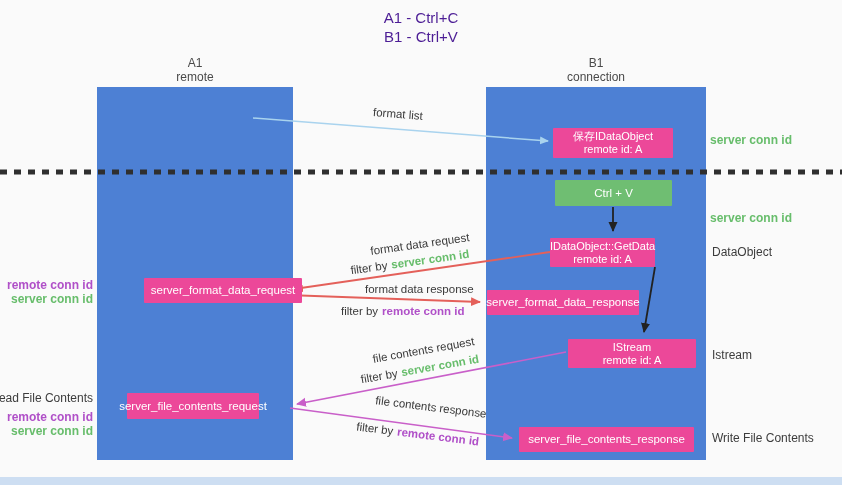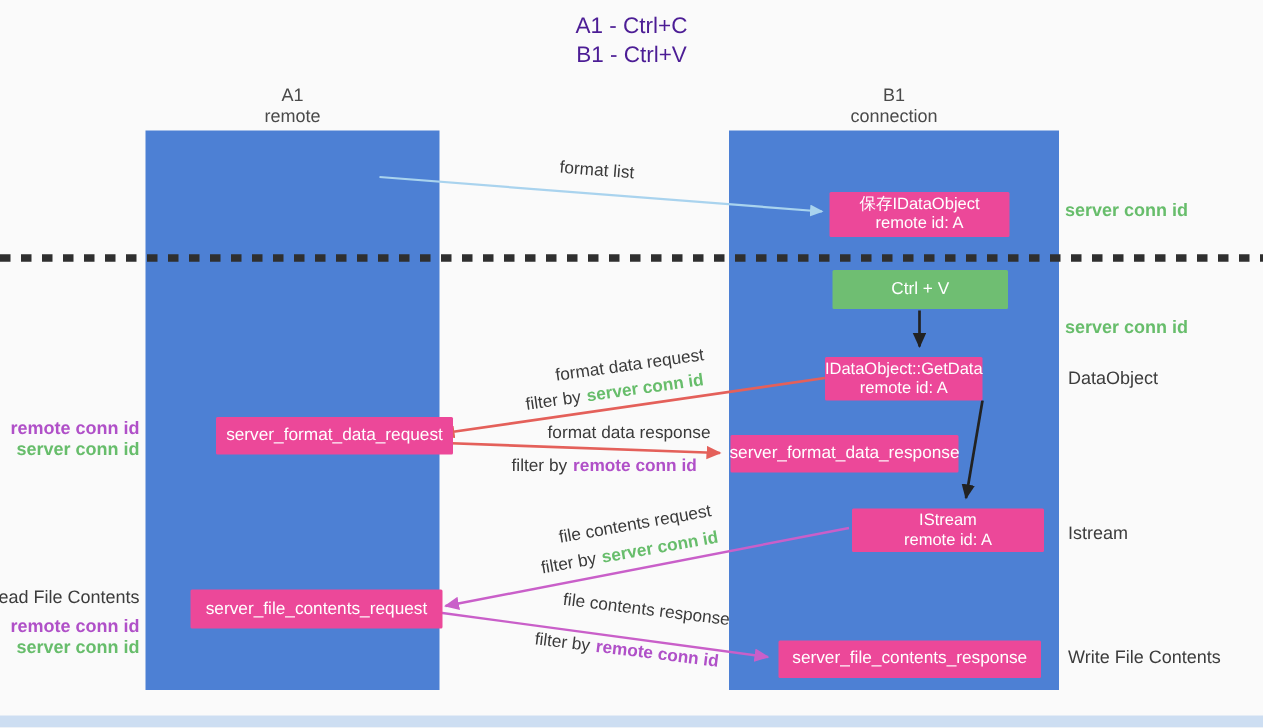--- a/index.html
+++ b/index.html
@@ -108,21 +108,21 @@
 
   <div class="box orange" style="left:487px;top:290px;width:152px;height:25px;">
     <div>server_format_data_response</div>
   </div>
 
   <div class="box orange" style="left:568px;top:339px;width:128px;height:29px;font-size:11px;">
     <div>IStream</div>
     <div>remote id: A</div>
   </div>
 
-  <div class="box orange" style="left:127px;top:393px;width:168px;height:26px;">
+  <div class="box orange" style="left:127px;top:393px;width:132px;height:26px;">
     <div>server_file_contents_request</div>
   </div>
 
   <div class="box orange" style="left:519px;top:427px;width:175px;height:25px;">
     <div>server_file_contents_response</div>
   </div>
 
   <div class="side-label green" style="left:710px;top:133px;">server conn id</div>
   <div class="side-label green" style="left:710px;top:211px;">server conn id</div>
   <div class="side-label" style="left:712px;top:245px;">DataObject</div>

